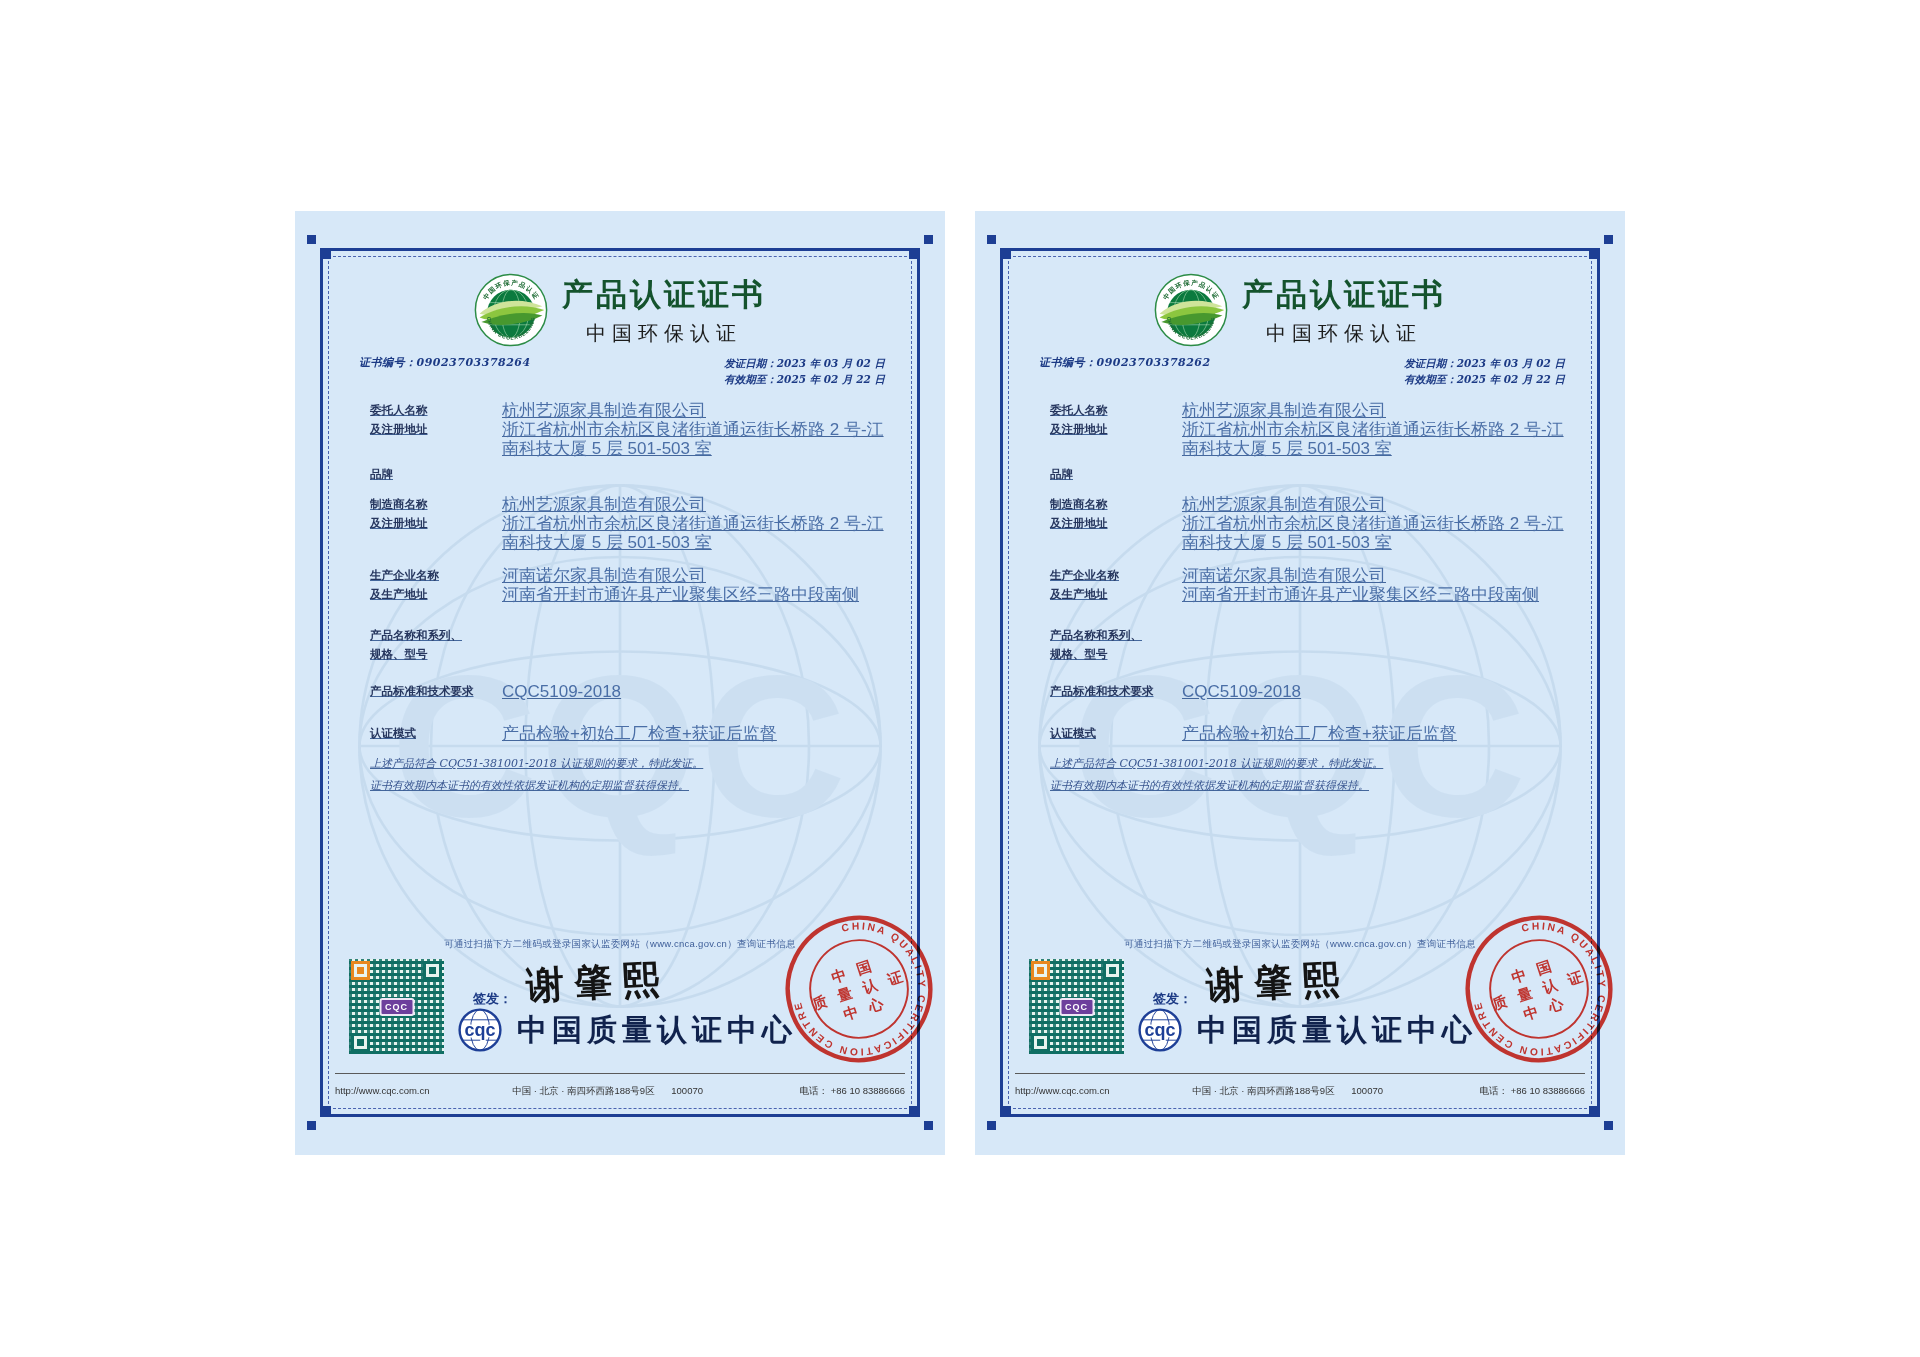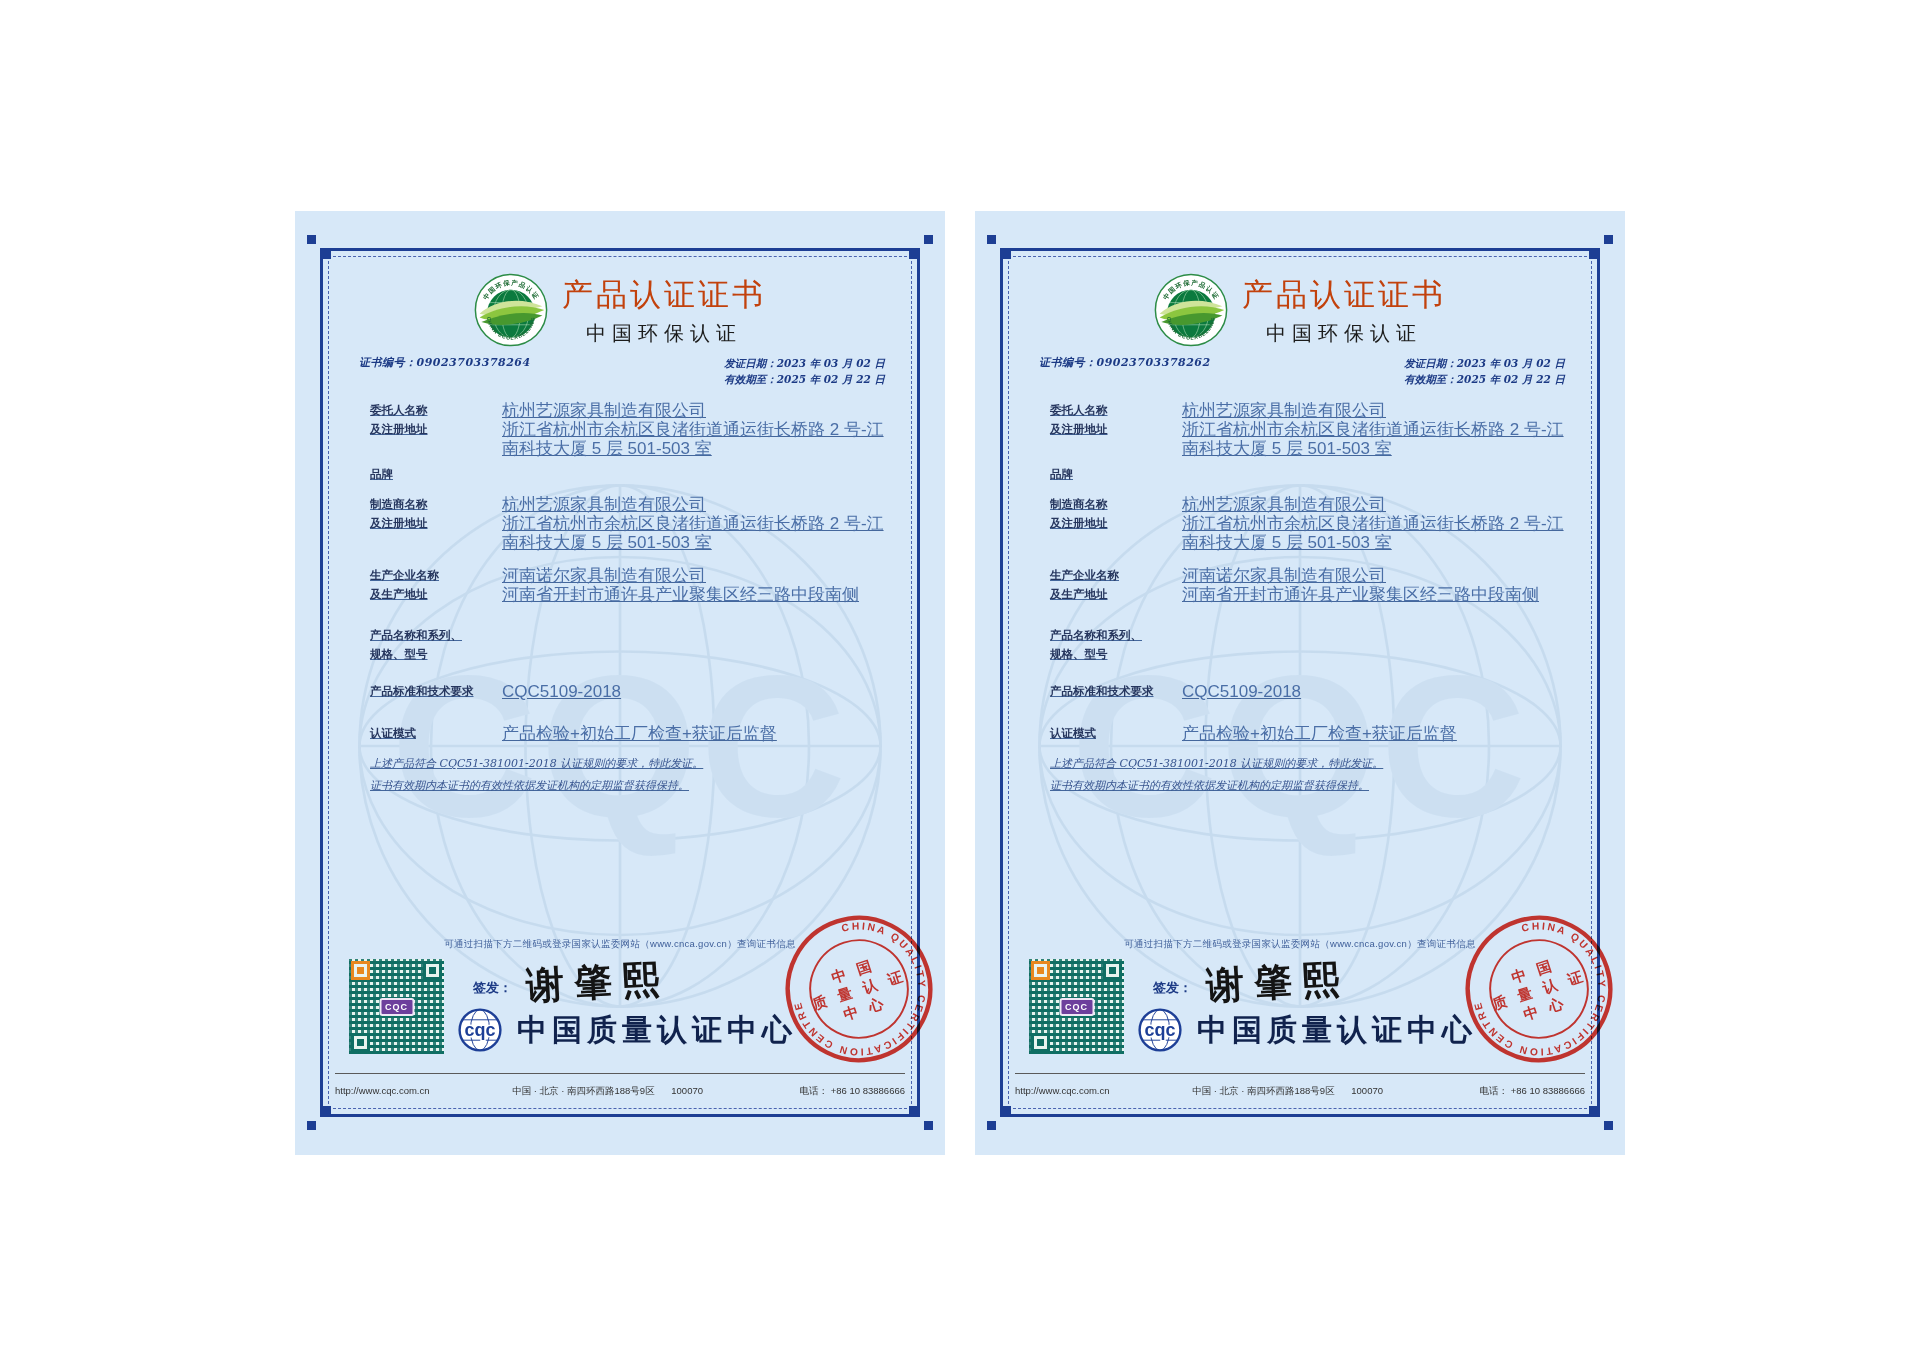--- a/index.html
+++ b/index.html
@@ -14,21 +14,21 @@
   .c-tr{top:-16px;right:-16px}.c-tr .o{top:0;right:0}.c-tr .n{top:15px;right:15px}
   .c-bl{bottom:-16px;left:-16px}.c-bl .o{bottom:0;left:0}.c-bl .n{bottom:15px;left:15px}
   .c-br{bottom:-16px;right:-16px}.c-br .o{bottom:0;right:0}.c-br .n{bottom:15px;right:15px}
 
   .wm{position:absolute;left:50%;top:225px;width:540px;height:540px;transform:translateX(-50%);
       opacity:.5;pointer-events:none;}
   .header{position:absolute;top:22px;left:0;right:0;display:flex;justify-content:center;
       align-items:center;gap:14px;}
   .eco-logo{width:74px;height:74px;flex:none;}
   .titles{text-align:center;}
-  .title{font-size:31px;font-weight:normal;color:#c2410c;letter-spacing:3px;}
+  .title{font-size:31px;font-weight:bold;color:#14532d;letter-spacing:3px;}
   .subtitle{font-size:20px;color:#1c1c1c;letter-spacing:6px;margin-top:4px;}
 
   .kai{font-family:"DejaVu Serif",serif;font-style:italic;}
   .meta{position:absolute;top:104px;left:36px;right:32px;display:flex;
       justify-content:space-between;align-items:flex-start;color:#1c3a85;}
   .certno{font-size:11px;font-weight:bold;letter-spacing:.5px;}
   .dates{font-size:10.5px;font-weight:bold;line-height:16px;}
 
   .body{position:absolute;top:150px;left:47px;right:28px;color:#44679c;text-decoration:underline;}
   .frow{display:flex;line-height:19px;}
@@ -47,21 +47,21 @@
   .qf{position:absolute;width:19px;height:19px;border:3px solid #0f6e63;background:#e8f4ef;box-sizing:border-box;}
   .qf::after{content:"";position:absolute;left:3px;top:3px;width:7px;height:7px;background:#0f6e63;}
   .qf.tl{left:2px;top:2px;border-color:#e8881e;}
   .qf.tl::after{background:#e8881e;}
   .qf.tr{right:2px;top:2px;}
   .qf.bl{left:2px;bottom:2px;}
   .qbadge{position:absolute;left:50%;top:50%;transform:translate(-50%,-50%);background:#6d3f9c;
       color:#fff;font-size:9px;font-weight:bold;padding:2px 4px;border:2px solid #efe7f6;
       border-radius:3px;letter-spacing:1px;}
 
-  .sign-row{position:absolute;left:150px;top:706px;width:330px;display:flex;align-items:flex-start;}
+  .sign-row{position:absolute;left:150px;top:706px;width:330px;display:flex;align-items:flex-end;}
   .sign-label{font-size:13px;font-weight:bold;color:#1c3a85;margin-top:22px;}
   .signature{font-family:"DejaVu Serif",serif;font-size:38px;font-weight:bold;color:#141414;
       letter-spacing:10px;transform:rotate(-3deg);margin-left:14px;}
   .org-row{position:absolute;left:124px;top:752px;display:flex;align-items:center;gap:4px;}
   .org-logo{width:66px;height:54px;flex:none;}
   .org-name{font-size:30px;font-weight:bold;color:#10224d;letter-spacing:5px;}
 
   .stamp{position:absolute;left:458px;top:660px;width:156px;height:156px;opacity:.9;
       mix-blend-mode:multiply;pointer-events:none;}
 

